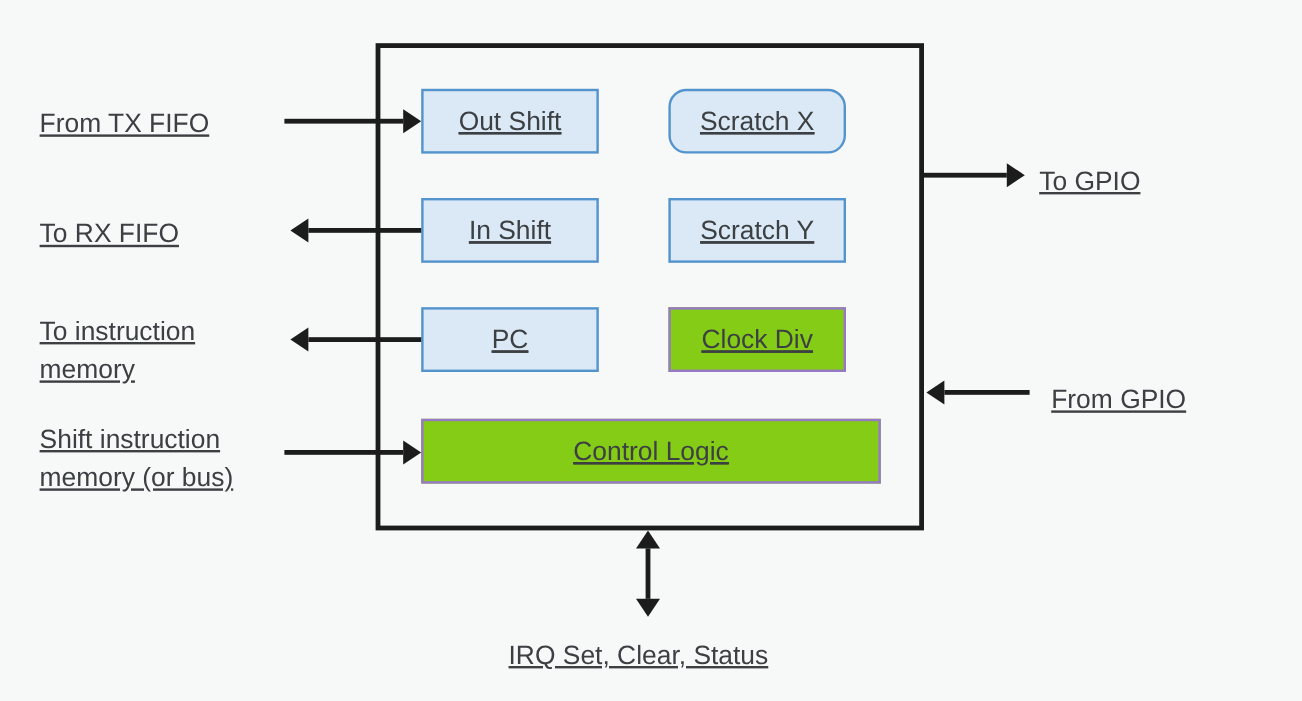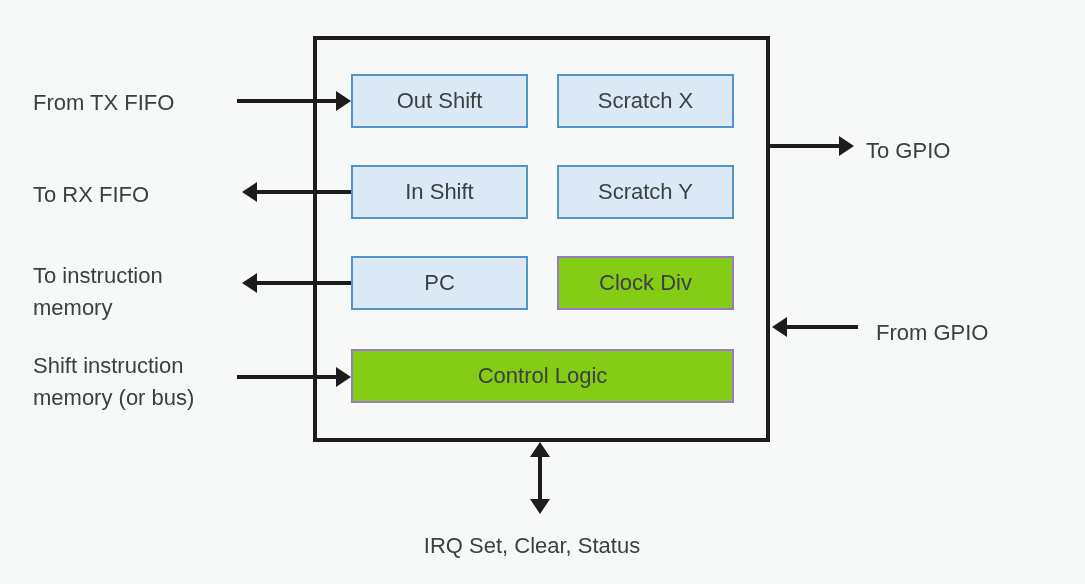--- a/index.html
+++ b/index.html
@@ -1,15 +1,15 @@
 <!DOCTYPE html>
 <html><head>
 <meta charset="utf-8">
 <style>
-  * { margin: 0; padding: 0; box-sizing: border-box; }
+  * { margin: 0; padding: 0; box-sizing: border-box; text-decoration: underline; }
   html, body { width: 1085px; height: 584px; }
   body {
     position: relative;
     width: 1085px;
     height: 584px;
     background: #f7f8f8;
     font-family: "Liberation Sans", sans-serif;
     color: #3c4043;
     overflow: hidden;
   }
@@ -20,32 +20,32 @@
     left: 313px; top: 36px;
     width: 457px; height: 406px;
     border: 4px solid #1c1c1c;
     background: transparent;
     z-index: 1;
   }
 
   
   .block {
     position: absolute;
-    width: 177px; height: 54px;
+    width: 148px; height: 54px;
     display: flex;
     align-items: center;
     justify-content: center;
     font-size: 22px;
     z-index: 2;
   }
   .block.blue   { background: #dbe9f6; border: 2px solid #5494cd; }
   .block.purple { background: #84cc16; border: 2px solid #9779c6; }
 
   .b-out-shift     { left: 351px; top: 74px;  }
-  .b-scratch-x     { left: 557px; top: 74px;  }
+  .b-scratch-x     { left: 557px; top: 74px; border-radius: 15px;  }
   .b-in-shift      { left: 351px; top: 165px; align-items: center; }
   .b-scratch-y     { left: 557px; top: 165px; }
   .b-pc            { left: 351px; top: 256px; }
   .b-clock-div     { left: 557px; top: 256px; }
   .b-control-logic { left: 351px; top: 349px; width: 383px; text-align: center; }
 
   
   .label {
     position: absolute;
     font-size: 22px;

